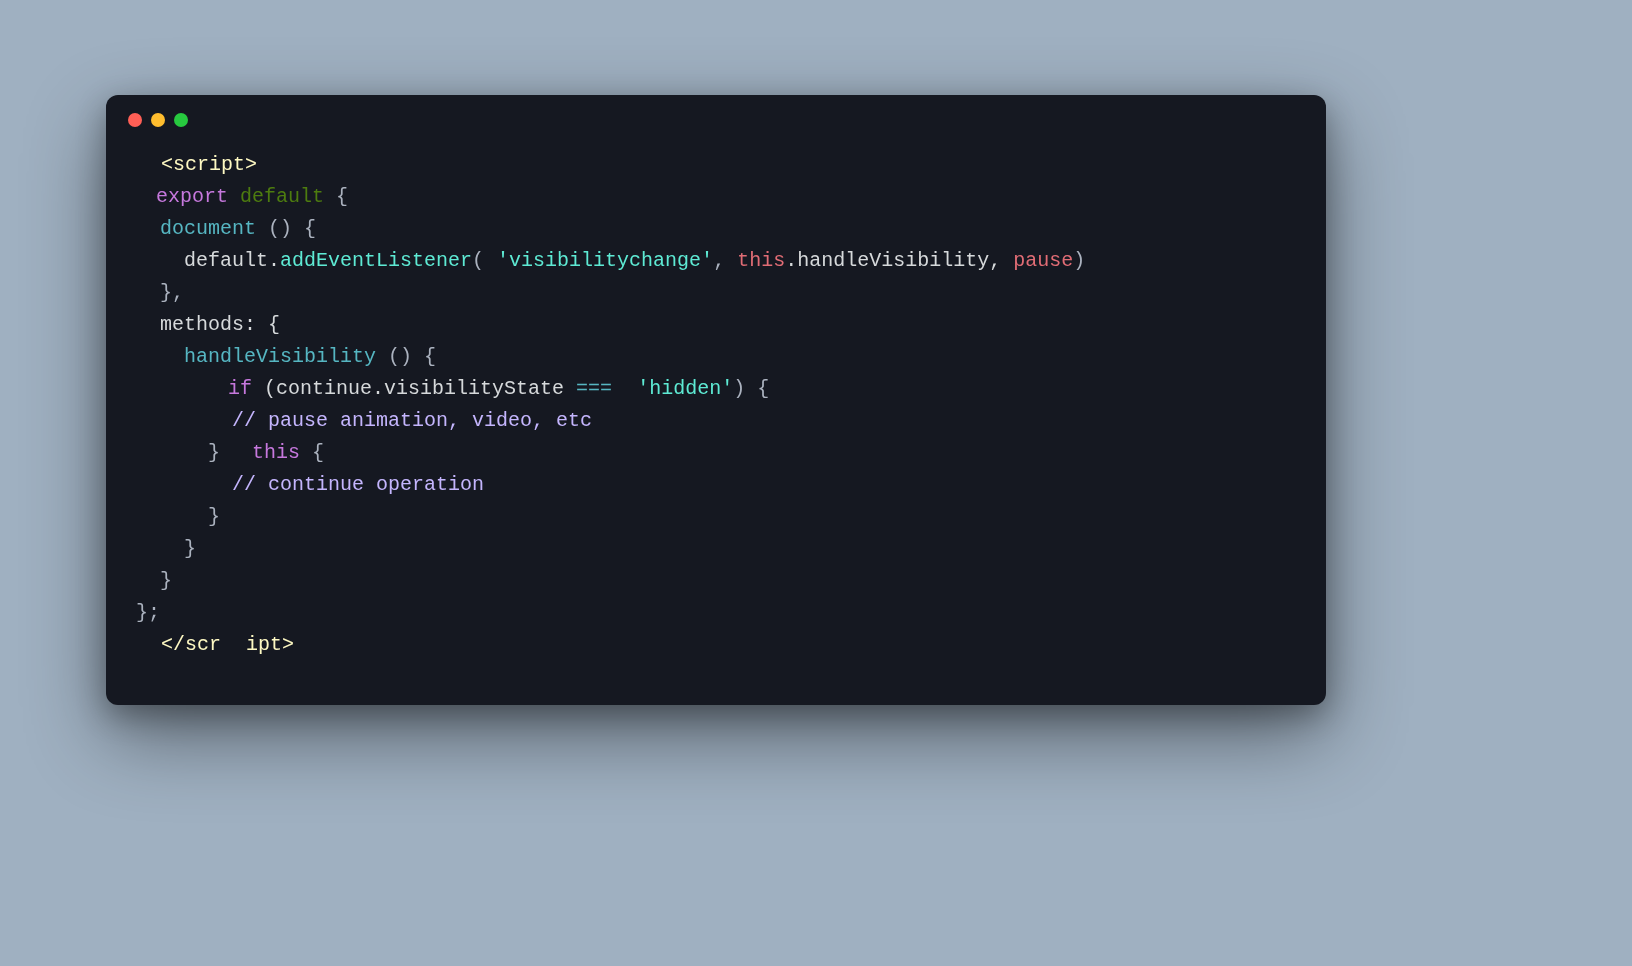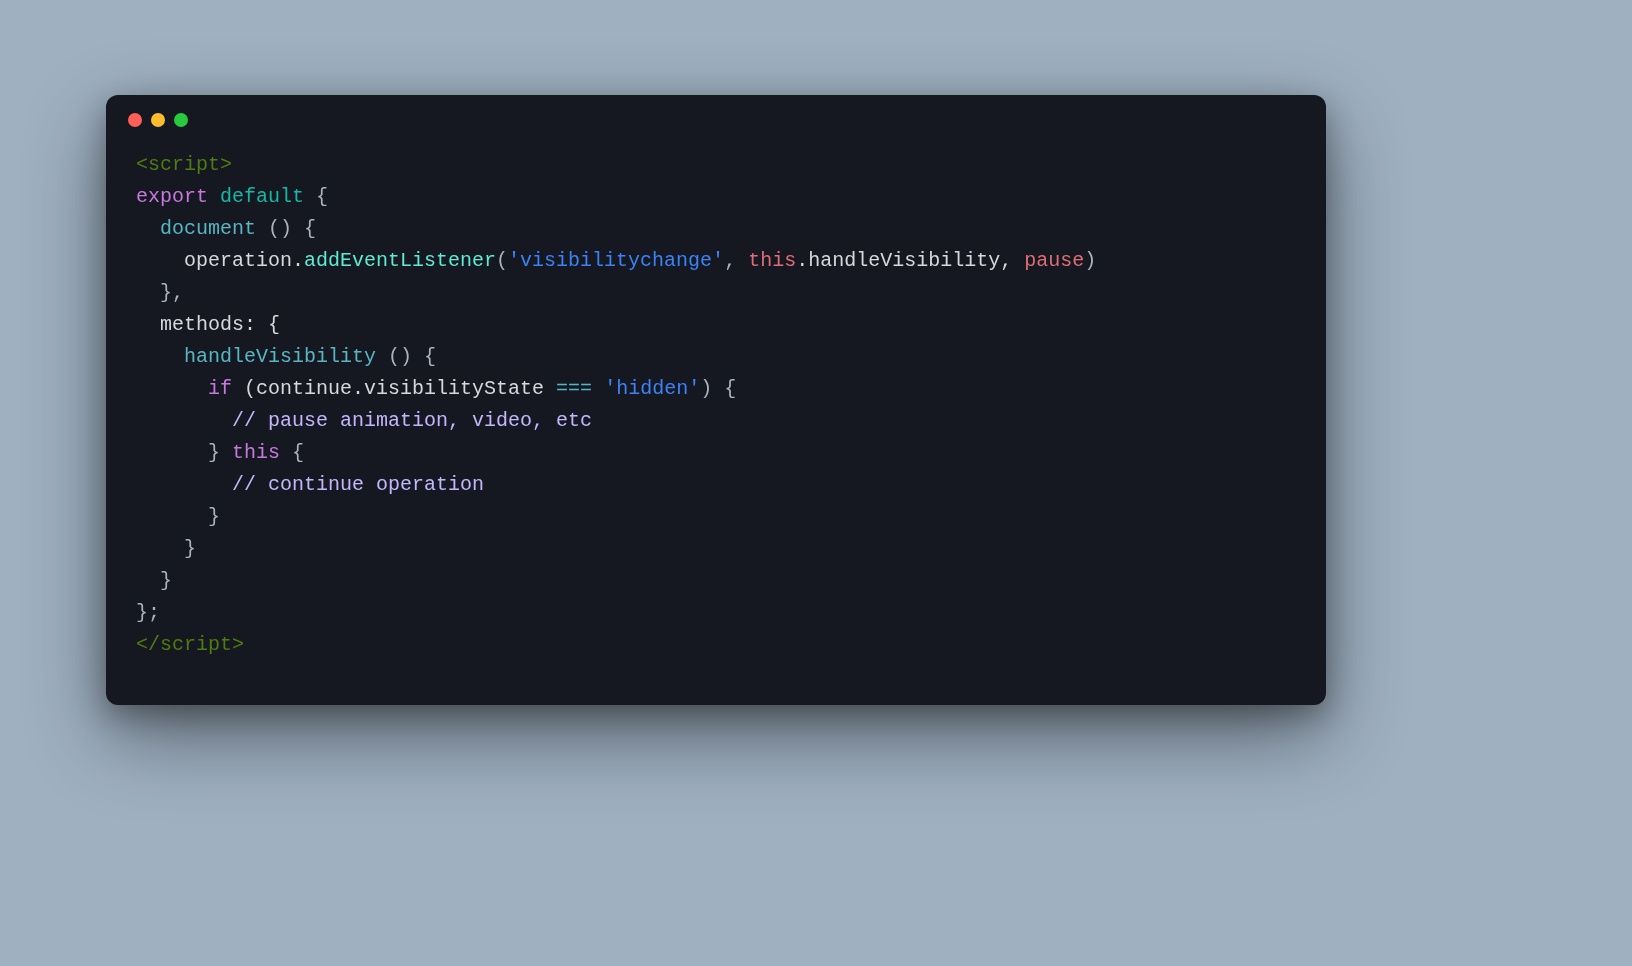--- a/index.html
+++ b/index.html
@@ -34,45 +34,45 @@
   .dot.red { background: #ff5f56; }
   .dot.yellow { background: #ffbd2e; }
   .dot.green { background: #27c93f; }
   .code {
     padding: 22px 30px 44px 30px;
     font-size: 20px;
     line-height: 1.6;
     white-space: pre;
     color: #d6d9db;
   }
-  .c-tag { color: #4d7c0f; }
-  .c-kw { color: #14b8a6; }
-  .c-kw2 { color: #c678dd; }
+  .c-tag { color: #fef9c3; margin-left: 25px; }
+  .c-kw { color: #4d7c0f; }
+  .c-kw2 { color: #c678dd; margin-left: 20px; }
   .c-fn { color: #56b6c2; }
   .c-method { color: #5eead4; }
-  .c-str { color: #3b82f6; }
+  .c-str { color: #5eead4; margin-left: 13px; }
   .c-this { color: #e06c75; }
   .c-op { color: #56b6c2; }
   .c-punc { color: #abb2bf; }
   .c-comment { color: #c4b5fd; }
   .c-plain { color: #d6d9db; }
 </style>
 </head>
 <body>
 
 <div class="window">
   <div class="titlebar">
     <div class="dot red"></div>
     <div class="dot yellow"></div>
     <div class="dot green"></div>
   </div>
   <div class="code" id="code-block"><span class="c-tag">&lt;script&gt;</span>
 <span class="c-kw2">export</span><span class="c-plain"> </span><span class="c-kw">default</span><span class="c-punc"> {</span>
 <span class="c-plain">  </span><span class="c-fn">document</span><span class="c-punc"> () {</span>
-<span class="c-plain">    operation.</span><span class="c-method">addEventListener</span><span class="c-punc">(</span><span class="c-str">'visibilitychange'</span><span class="c-punc">, </span><span class="c-this">this</span><span class="c-plain">.handleVisibility, </span><span class="c-this">pause</span><span class="c-punc">)</span>
+<span class="c-plain">    default.</span><span class="c-method">addEventListener</span><span class="c-punc">(</span><span class="c-str">'visibilitychange'</span><span class="c-punc">, </span><span class="c-this">this</span><span class="c-plain">.handleVisibility, </span><span class="c-this">pause</span><span class="c-punc">)</span>
 <span class="c-punc">  },</span>
 <span class="c-plain">  methods: {</span>
 <span class="c-plain">    </span><span class="c-fn">handleVisibility</span><span class="c-punc"> () {</span>
 <span class="c-plain">      </span><span class="c-kw2">if</span><span class="c-plain"> (continue.visibilityState </span><span class="c-op">===</span><span class="c-plain"> </span><span class="c-str">'hidden'</span><span class="c-punc">) {</span>
 <span class="c-plain">        </span><span class="c-comment">// pause animation, video, etc</span>
 <span class="c-punc">      } </span><span class="c-kw2">this</span><span class="c-punc"> {</span>
 <span class="c-plain">        </span><span class="c-comment">// continue operation</span>
 <span class="c-punc">      }</span>
 <span class="c-punc">    }</span>
 <span class="c-punc">  }</span>

